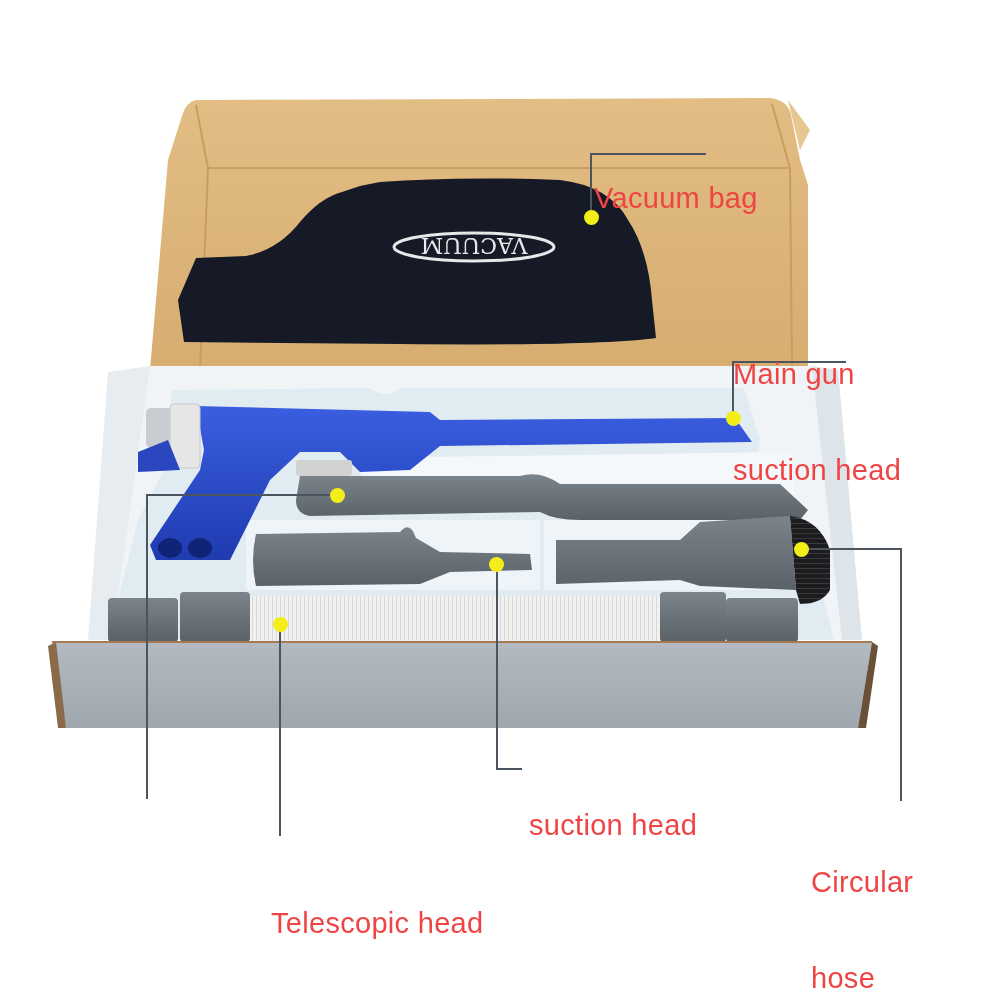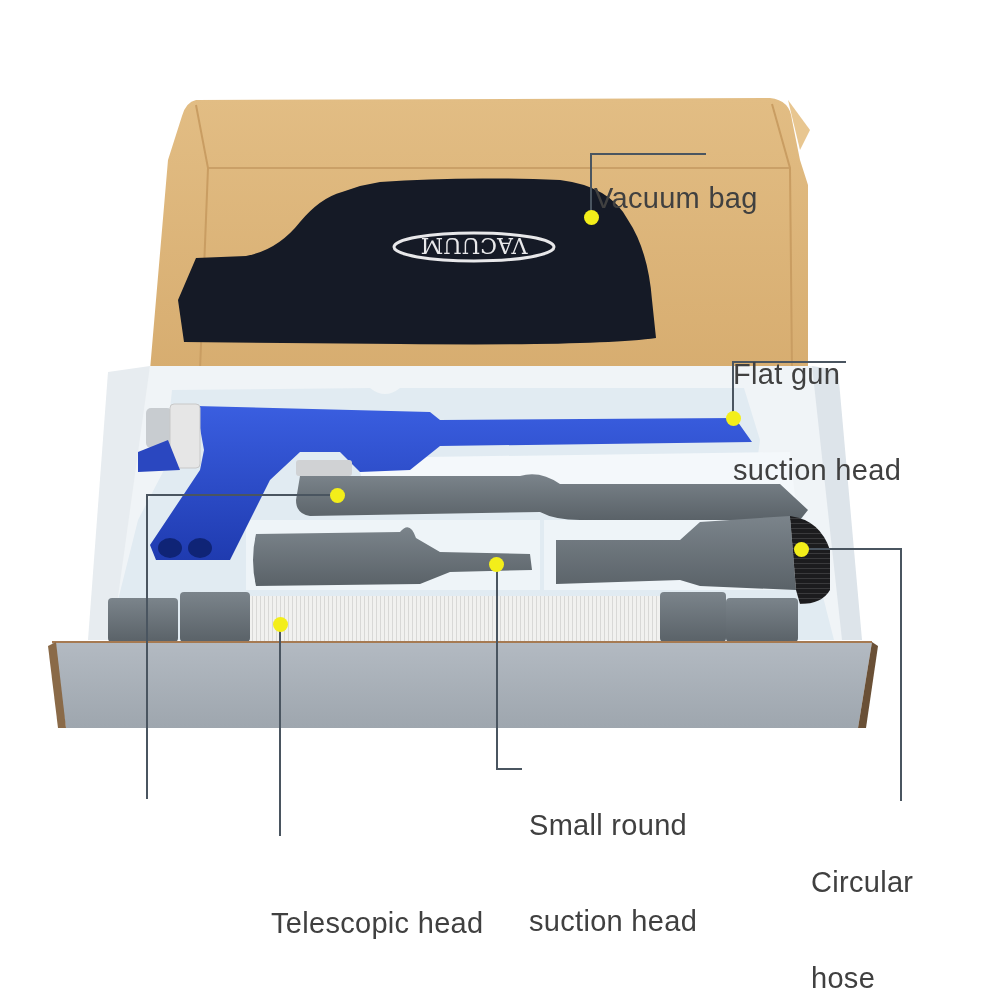--- a/index.html
+++ b/index.html
@@ -1,19 +1,19 @@
 <!DOCTYPE html>
 <html><head>
   <meta charset="utf-8">
   <style>
     html, body { margin:0; padding:0; }
     body { width:1000px; height:1000px; background:#ffffff; position:relative; overflow:hidden;
       font-family:"Liberation Sans", "DejaVu Sans", sans-serif; }
     .scene { position:absolute; left:0; top:0; width:1000px; height:1000px; }
-    .label { position:absolute; color:#404040; font-size:29px; line-height:32px; letter-spacing:0.3px; white-space:pre; }
+    .label { position:absolute; color:#ef4444; font-size:29px; line-height:32px; letter-spacing:0.3px; white-space:pre; }
     .label span { display:block; }
     .dot { position:absolute; width:15px; height:15px; border-radius:50%; background:#f3ee1a; margin-left:-7px; margin-top:-7px; }
     .lead { position:absolute; background:#4a5560; }
   </style>
 </head>
 <body>
 
 <div class="scene">
   <svg width="1000" height="1000" viewBox="0 0 1000 1000">
     <defs>
@@ -131,27 +131,26 @@
   <div class="dot" style="left:337px;top:495px;"></div>
   <div class="dot" style="left:496px;top:564px;"></div>
   <div class="dot" style="left:801px;top:549px;"></div>
   <div class="dot" style="left:280px;top:624px;"></div>
 
   
   <div class="label" style="left:594px;top:118px;">
     <span>Vacuum bag</span>
   </div>
   <div class="label" style="left:733px;top:294px;">
-    <span>Flat gun</span>
+    <span>Main gun</span>
     <span>suction head</span>
   </div>
   <div class="label" style="left:271px;top:843px;">
     <span>Telescopic head</span>
   </div>
   <div class="label" style="left:529px;top:745px;">
-    <span>Small round</span>
     <span>suction head</span>
   </div>
   <div class="label" style="left:811px;top:802px;">
     <span>Circular</span>
     <span>hose</span>
   </div>
 </div>
 
 </body></html>

